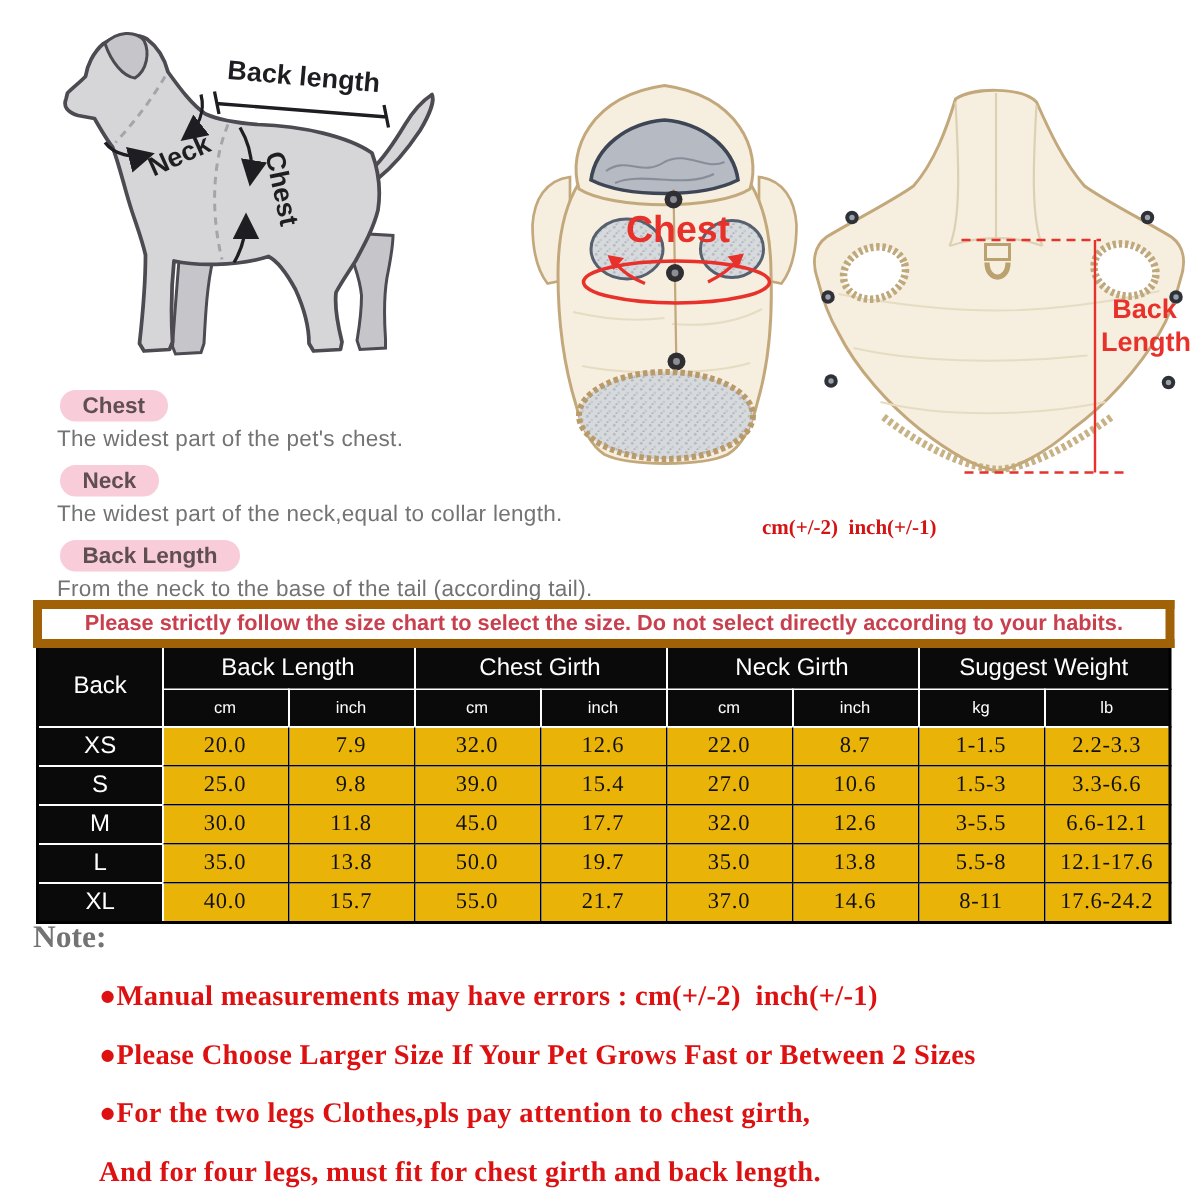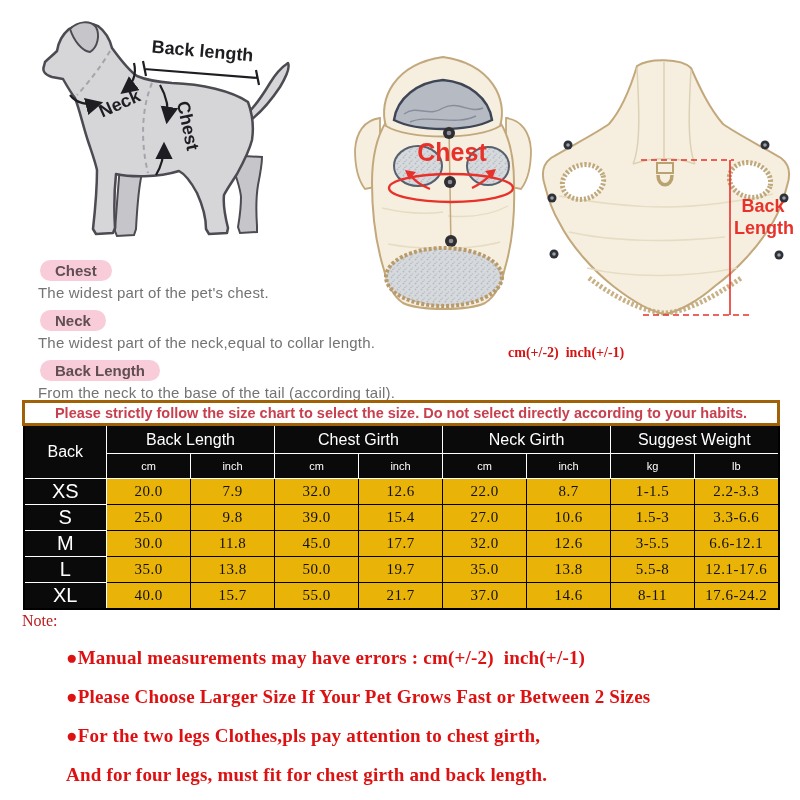--- a/index.html
+++ b/index.html
@@ -19,32 +19,32 @@
   .def-text{color:#737373;font-size:15px;margin-top:3px;letter-spacing:.2px;}
 
   .tolerance{position:absolute;left:508px;top:345px;color:#d41414;font-weight:bold;
              font-size:14px;font-family:"Liberation Serif",serif;white-space:pre-wrap;}
 
   
   .size-table-wrap{position:absolute;left:22px;top:400px;}
   table.sizes{border-collapse:collapse;table-layout:fixed;width:756px;border:2px solid #000;}
   table.sizes td{text-align:center;vertical-align:middle;padding:0;overflow:hidden;}
   td.warn{background:#fff;color:#c8404e;font-size:14.5px;font-weight:600;height:20px;
-          border:3px solid #a16207;}
+          border:6px solid #a16207;}
   td.hc{background:#0a0a0a;color:#fff;border:1px solid #fff;font-size:16px;}
   tr.hdr1 td{height:27px;}
   tr.hdr2 td{height:24px;font-size:11px;}
-  td.sz{background:#0a0a0a;color:#fff;border:1px solid #fff;font-size:20px;}
+  td.sz{background:#0a0a0a;color:#fff;border:1px solid #fff;font-size:16px;}
   td.dc{background:#eab308;color:#111;border:1px solid #000;height:25px;
         font-family:"Liberation Serif",serif;font-size:15px;letter-spacing:.5px;}
 
   
   .notes{position:absolute;left:22px;top:612px;width:760px;
          font-family:"Liberation Serif",serif;}
-  .note-title{color:#b91c1c;font-weight:normal;font-size:16px;}
+  .note-title{color:#737373;font-weight:bold;font-size:21px;}
   .note-item{color:#dd1111;font-weight:bold;font-size:19px;margin-top:17px;
              white-space:pre-wrap;letter-spacing:.2px;margin-left:44px;}
 </style>
 </head>
 <body>
 
 <div class="page">
 
   <svg class="dog-svg" width="310" height="250" viewBox="0 0 310 250">
     <defs>

